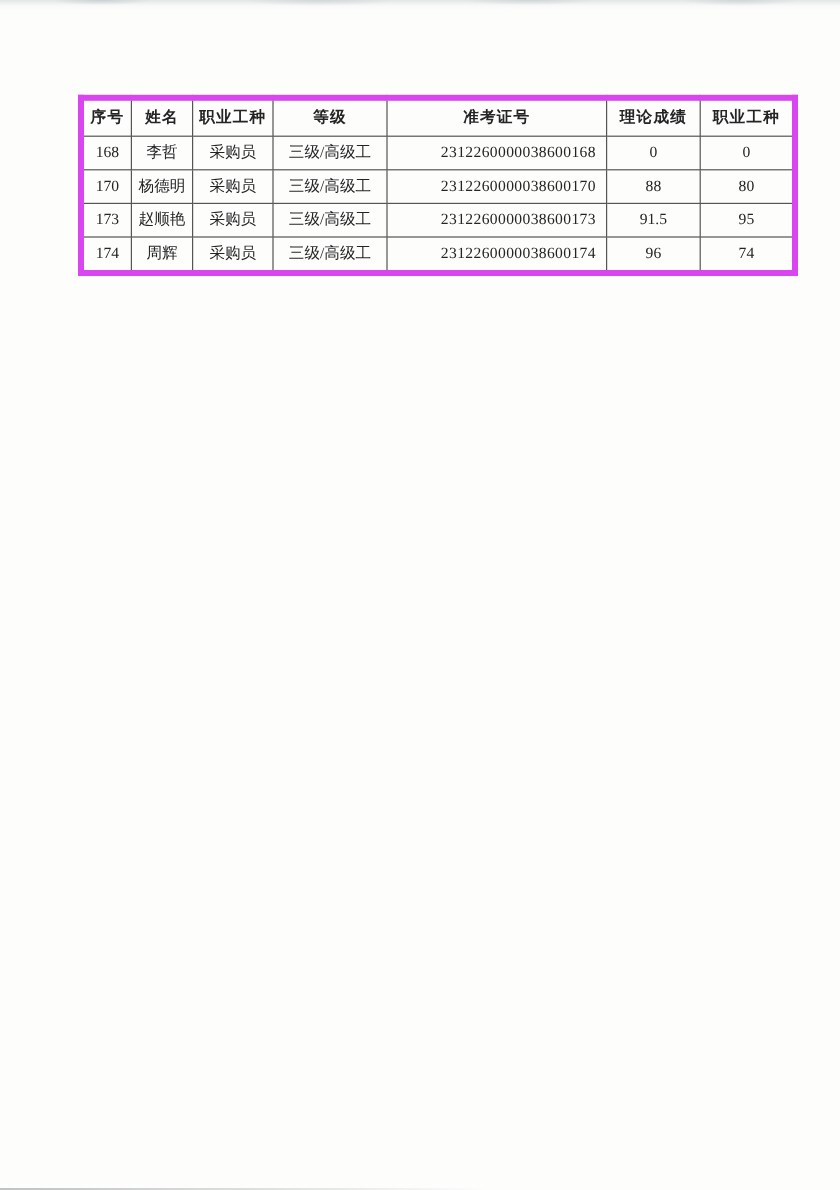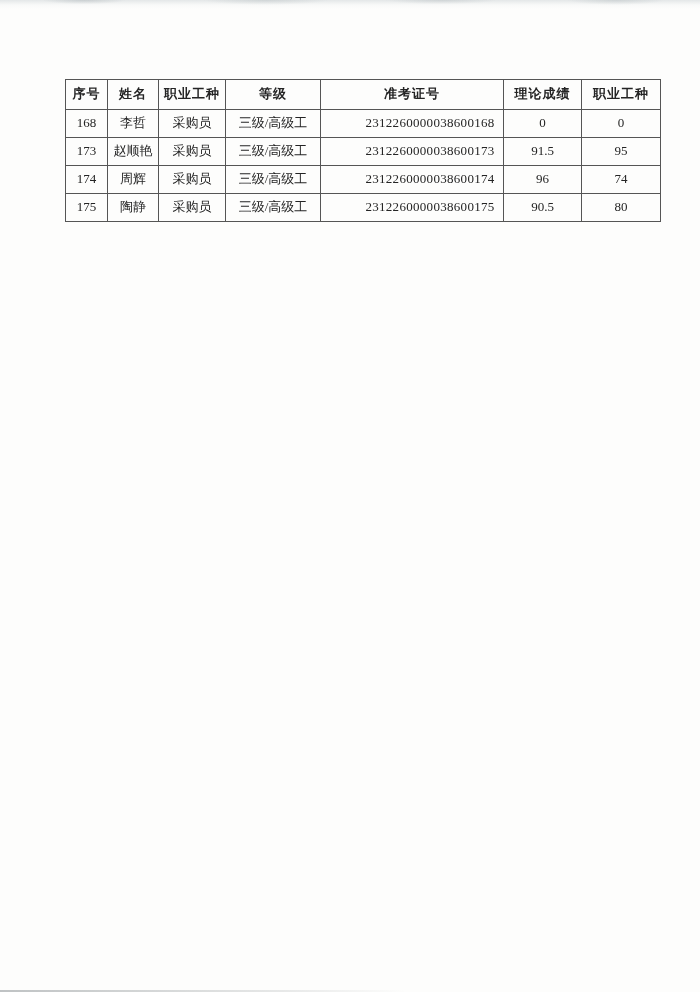--- a/index.html
+++ b/index.html
@@ -35,21 +35,21 @@
     height: 2px;
     background: linear-gradient(90deg, rgba(75,85,90,0.35), rgba(75,85,90,0.12) 70%, rgba(75,85,90,0));
   }
   table.results {
     position: absolute;
     left: 65px;
     top: 79px;
     width: 595px;
     border-collapse: collapse;
     table-layout: fixed;
-    border: 1px solid #d946ef;
+    border: 5px solid #d946ef;
   }
   table.results th,
   table.results td {
     border: 1px solid #555555;
     text-align: center;
     vertical-align: middle;
     padding: 0 2px;
     color: #242424;
     font-size: 13px;
     line-height: 1.1;
@@ -101,43 +101,43 @@
         <tr>
           <td class="cell-no">168</td>
           <td class="cell-name">李哲</td>
           <td class="cell-trade">采购员</td>
           <td class="cell-level">三级/高级工</td>
           <td class="cell-ticket">2312260000038600168</td>
           <td class="cell-theory">0</td>
           <td class="cell-practical">0</td>
         </tr>
         <tr>
+          <td class="cell-no">170</td>
+          <td class="cell-name">杨德明</td>
+          <td class="cell-trade">采购员</td>
+          <td class="cell-level">三级/高级工</td>
+          <td class="cell-ticket">2312260000038600170</td>
+          <td class="cell-theory">88</td>
+          <td class="cell-practical">80</td>
+        </tr>
+        <tr>
           <td class="cell-no">173</td>
           <td class="cell-name">赵顺艳</td>
           <td class="cell-trade">采购员</td>
           <td class="cell-level">三级/高级工</td>
           <td class="cell-ticket">2312260000038600173</td>
           <td class="cell-theory">91.5</td>
           <td class="cell-practical">95</td>
         </tr>
         <tr>
           <td class="cell-no">174</td>
           <td class="cell-name">周辉</td>
           <td class="cell-trade">采购员</td>
           <td class="cell-level">三级/高级工</td>
           <td class="cell-ticket">2312260000038600174</td>
           <td class="cell-theory">96</td>
           <td class="cell-practical">74</td>
         </tr>
-        <tr>
-          <td class="cell-no">175</td>
-          <td class="cell-name">陶静</td>
-          <td class="cell-trade">采购员</td>
-          <td class="cell-level">三级/高级工</td>
-          <td class="cell-ticket">2312260000038600175</td>
-          <td class="cell-theory">90.5</td>
-          <td class="cell-practical">80</td>
-        </tr>
       </tbody>
   </table>
 
   <div class="scan-bottom"></div>
 </div>
 
 </body></html>

